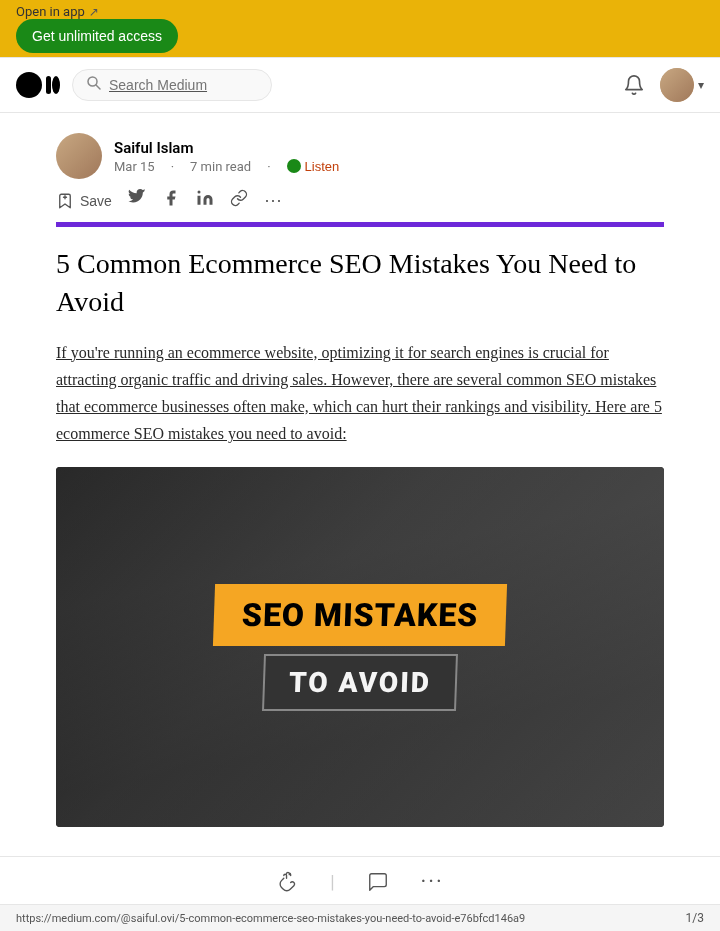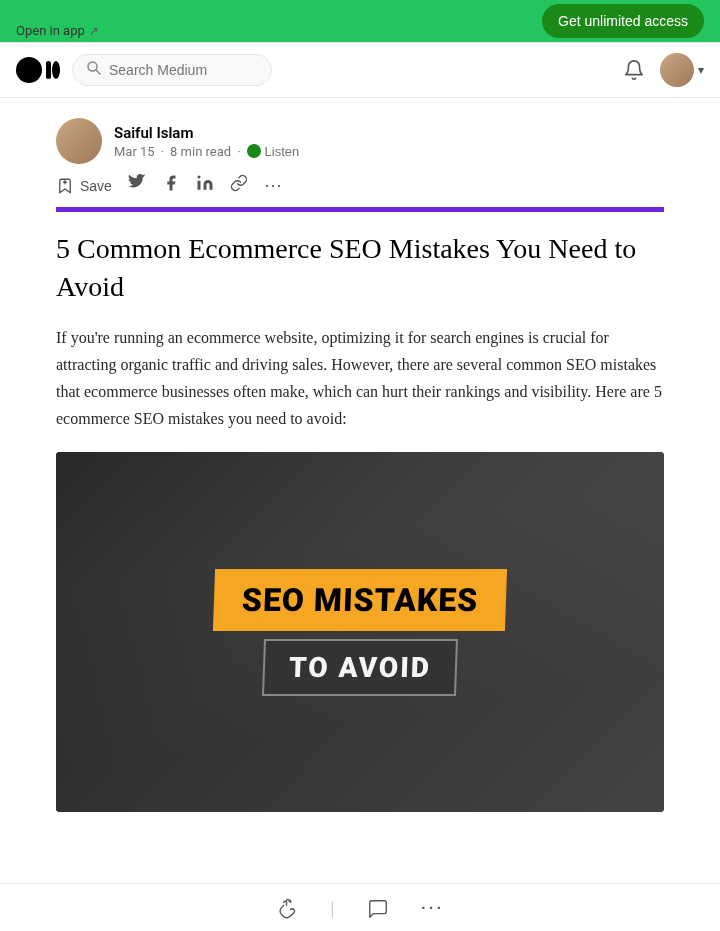--- a/index.html
+++ b/index.html
@@ -8,28 +8,29 @@
       background: #fff;
       color: #000;
       width: 720px;
       min-height: 931px;
       position: relative;
       overflow-x: hidden;
     }
 
     
     .status-bar {
-      background: #22c55e;
+      background: #eab308;
       border-bottom: 1px solid #e6e6e6;
       padding: 4px 16px;
       display: flex;
       justify-content: space-between;
-      align-items: flex-end;
+      align-items: flex-start;
       font-size: 12px;
       color: #555;
+      flex-direction: column;
     }
     .status-bar-left { display: flex; align-items: center; gap: 4px; }
     .open-in-app { font-size: 13px; color: #333; }
     .open-in-app-arrow { font-size: 12px; color: #555; }
     .status-bar-title { font-size: 13px; color: #555; flex: 1; text-align: center; }
     .get-unlimited-btn {
       background: #1a8917;
       color: #fff;
       border: none;
       border-radius: 99px;
@@ -67,20 +68,21 @@
       max-width: 200px;
     }
     .search-icon-wrap { color: #888; font-size: 15px; }
     .search-input {
       background: transparent;
       border: none;
       outline: none;
       font-size: 14px;
       color: #555;
       width: 100%;
+      text-decoration: underline;
     }
     .nav-spacer { flex: 1; }
     .bell-icon {
       width: 28px;
       height: 28px;
       display: flex;
       align-items: center;
       justify-content: center;
       font-size: 20px;
       color: #555;
@@ -132,30 +134,30 @@
     }
     .author-info { display: flex; flex-direction: column; }
     .author-name {
       font-size: 15px;
       font-weight: 600;
       color: #000;
     }
     .author-meta {
       display: flex;
       align-items: center;
-      gap: 6px;
+      gap: 16px;
       font-size: 13px;
       color: #757575;
       margin-top: 2px;
     }
     .listen-btn {
       display: flex;
       align-items: center;
       gap: 4px;
-      color: #737373;
+      color: #c2410c;
       font-size: 13px;
       font-weight: 500;
       cursor: pointer;
       border: none;
       background: none;
       padding: 0;
     }
     .listen-dot {
       width: 14px;
       height: 14px;
@@ -212,20 +214,21 @@
       font-family: Georgia, serif;
     }
 
     
     .article-body {
       font-size: 16px;
       line-height: 1.7;
       color: #292929;
       margin-bottom: 20px;
       font-family: Georgia, serif;
+      text-decoration: underline;
     }
 
     
     .article-image {
       width: 100%;
       border-radius: 4px;
       margin-bottom: 20px;
       overflow: hidden;
       background: #222;
       height: 360px;
@@ -376,21 +379,21 @@
 
 <div class="article-container">
 
   <div class="author-row">
     <div class="author-avatar"></div>
     <div class="author-info">
       <span class="author-name">Saiful Islam</span>
       <div class="author-meta">
         <span>Mar 15</span>
         <span class="dot-sep">·</span>
-        <span>8 min read</span>
+        <span>7 min read</span>
         <span class="dot-sep">·</span>
         <button class="listen-btn">
           <span class="listen-dot"></span>
           <span>Listen</span>
         </button>
       </div>
     </div>
   </div>
 
   <div class="action-bar">
@@ -459,13 +462,17 @@
       </svg>
     </span>
     <span class="bottom-sep">|</span>
     <span class="bottom-icon">
       <svg width="22" height="22" viewBox="0 0 24 24" fill="none">
         <path d="M21 15a2 2 0 01-2 2H7l-4 4V5a2 2 0 012-2h14a2 2 0 012 2z" stroke="#555" stroke-width="1.5" stroke-linecap="round" stroke-linejoin="round"></path>
       </svg>
     </span>
     <span class="bottom-icon" style="font-size:22px; color:#555; letter-spacing:2px;">···</span>
   </div>
+  <div class="bottom-url-bar">
+    <span class="url-text">https://medium.com/@saiful.ovi/5-common-ecommerce-seo-mistakes-you-need-to-avoid-e76bfcd146a9</span>
+    <span class="page-num">1/3</span>
+  </div>
 </div>
 
 </body></html>

